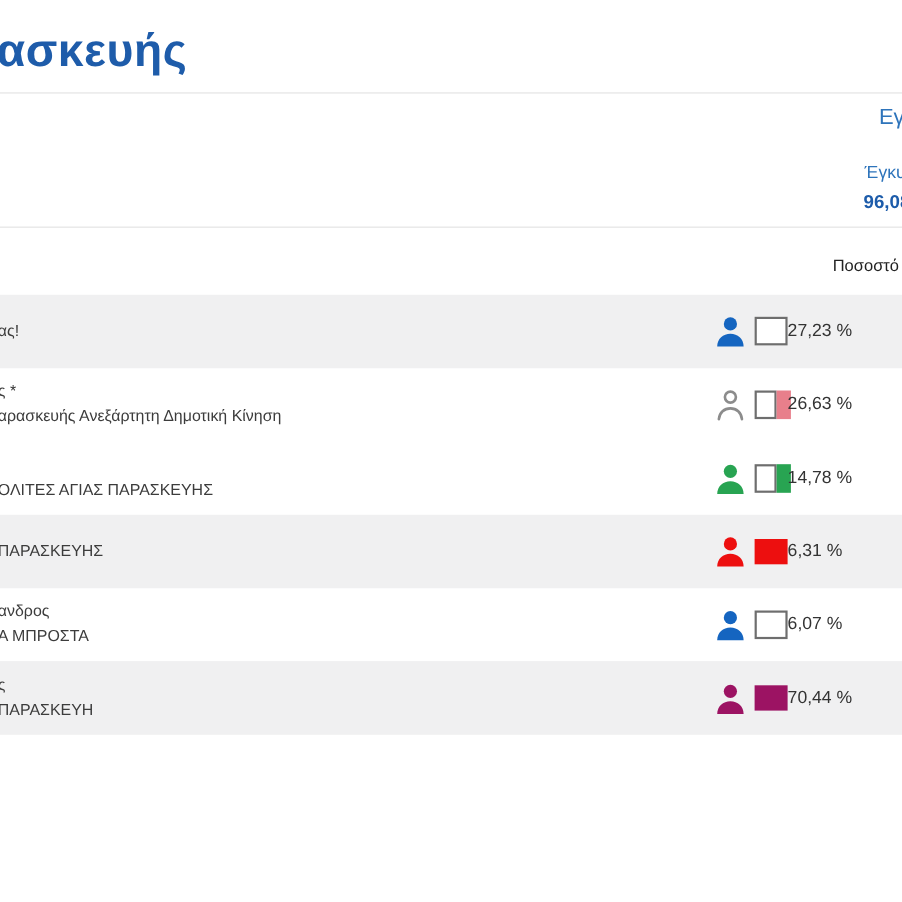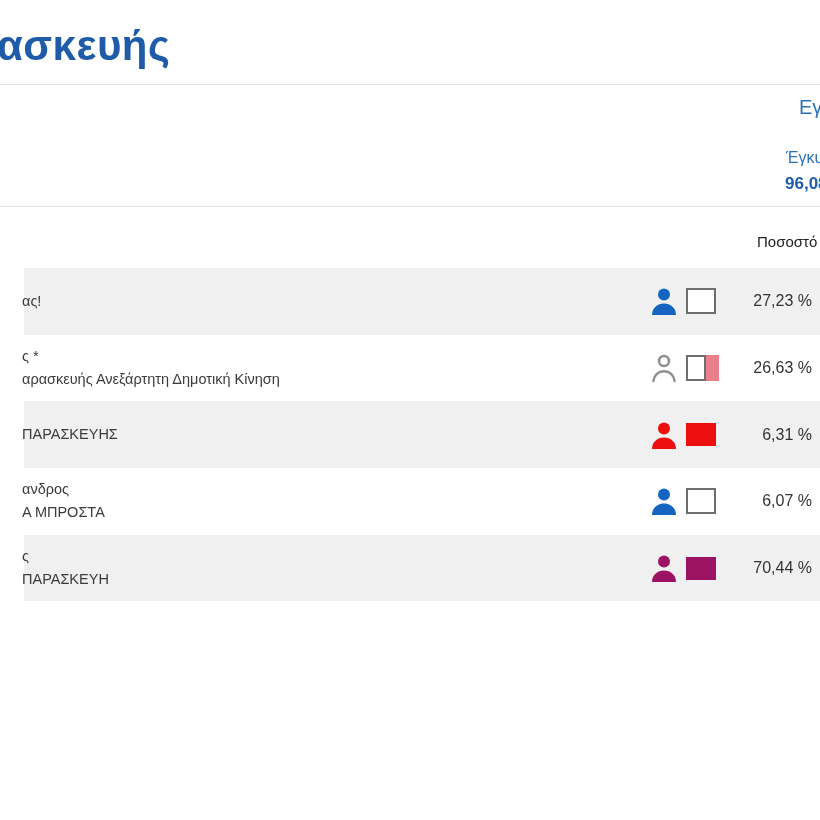--- a/index.html
+++ b/index.html
@@ -30,27 +30,26 @@
 
   .pct-header{
     position:absolute; top:233px; left:757px;
     font-size:15px; color:#222; white-space:nowrap;
   }
 
   .rows{position:absolute; top:268px; left:0; width:820px;}
   .row{
     display:flex; align-items:center; height:66.7px; background:#ffffff;
     cursor:pointer;
-    margin-left:24px;
   }
   .row.alt{background:#f0f0f1;}
   .row-label{flex:1; min-width:0; padding-left:1px; margin-left:-3px; overflow:hidden;}
   .row-line{font-size:14.5px; line-height:23px; color:#3c3c3c; white-space:nowrap;}
   .row-icon{width:68px; display:flex; align-items:center; gap:6px; flex-shrink:0;}
-  .row-pct{width:96px; text-align:right; padding-right:8px; font-size:16px; color:#333; white-space:nowrap; flex-shrink:0;}
+  .row-pct{width:96px; padding-right:8px; font-size:16px; color:#333; white-space:nowrap; flex-shrink:0;}
 
   .sw{display:inline-block; box-sizing:border-box;}
   .sw-white{width:33px; height:26px; border:2px solid #6e6e6e; background:#fff;}
   .sw-solid{width:32px; height:23px;}
   .sw-split{display:inline-flex; height:26px;}
   .sw-split .sw-left{width:20px; height:26px; box-sizing:border-box; border:2px solid #6e6e6e; background:#fff;}
   .sw-split .sw-right{width:13px; height:26px;}
 
   .footer-link{
     position:absolute; top:748px; left:745px;
@@ -102,20 +101,39 @@
               <path d="M5.5 28c.6-6 4.9-9.8 10.5-9.8S25.9 22 26.5 28" fill="none" stroke="#8c8c8c" stroke-width="2.4" stroke-linejoin="round" stroke-linecap="round"></path>
             </svg>
           </span>
           <span class="sw-split">
             <span class="sw-left"></span>
             <span class="sw-right" style="background:#e87f8b"></span>
           </span>
         </div>
         <div class="row-pct">26,63 %</div>
       </div>
+      <div class="row">
+        <div class="row-label">
+          <div class="row-line">&nbsp;</div>
+          <div class="row-line">ΟΛΙΤΕΣ ΑΓΙΑΣ ΠΑΡΑΣΚΕΥΗΣ</div>
+        </div>
+        <div class="row-icon">
+          <span style="display: inline-flex;">
+            <svg width="32" height="30" viewBox="0 0 32 30">
+              <circle cx="16" cy="8.5" r="6" fill="#28a452"></circle>
+              <path d="M4 29c0-7 5.4-11.5 12-11.5S28 22 28 29z" fill="#28a452"></path>
+            </svg>
+          </span>
+          <span class="sw-split">
+            <span class="sw-left"></span>
+            <span class="sw-right" style="background:#28a452"></span>
+          </span>
+        </div>
+        <div class="row-pct">14,78 %</div>
+      </div>
       <div class="row alt">
         <div class="row-label">
           <div class="row-line">ΠΑΡΑΣΚΕΥΗΣ</div>
         </div>
         <div class="row-icon">
           <span style="display: inline-flex;">
             <svg width="32" height="30" viewBox="0 0 32 30">
               <circle cx="16" cy="8.5" r="6" fill="#ed0f0f"></circle>
               <path d="M4 29c0-7 5.4-11.5 12-11.5S28 22 28 29z" fill="#ed0f0f"></path>
             </svg>

